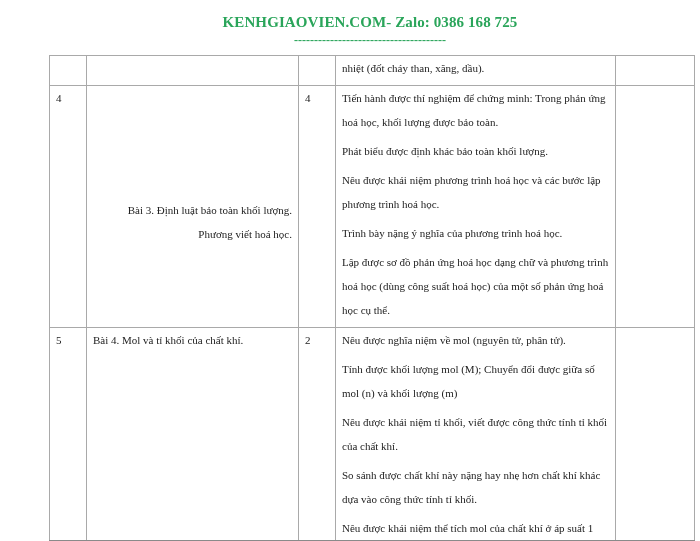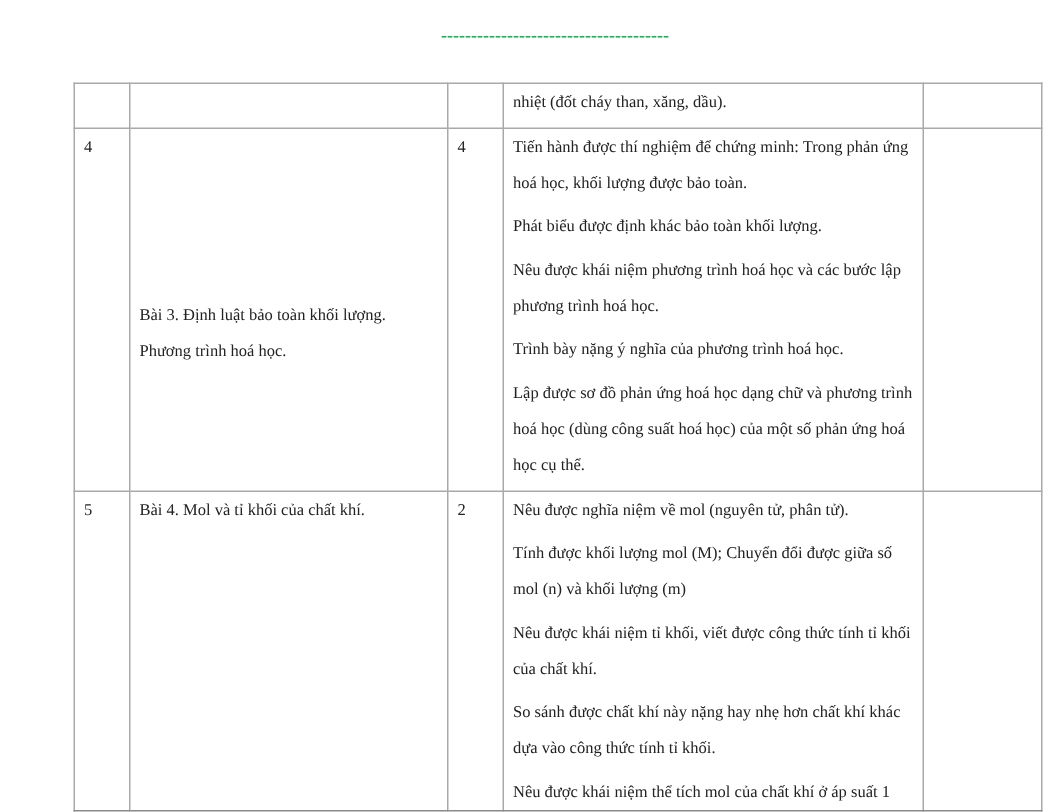--- a/index.html
+++ b/index.html
@@ -8,50 +8,51 @@
   .header-title { font-family: "Liberation Serif", serif; font-weight: bold; font-size: 15px; color: #2aa55a; letter-spacing: 0.1px; display: block; margin-left: 40px; }
   .header-rule { font-family: "Liberation Serif", serif; font-weight: bold; font-size: 12px; color: #2aa55a; display: block; margin-left: 40px; margin-top: 2px; line-height: 14px; }
   table.doc { position: absolute; left: 49px; top: 55px; border-collapse: collapse; table-layout: fixed; width: 642px; font-size: 11px; line-height: 24px; }
   table.doc td { border: 1.5px solid #a9a9a9; vertical-align: top; padding: 0 6px; }
   td.c1 { width: 24px; }
   td.c2 { width: 199px; }
   td.c3 { width: 24px; }
   td.c4 { width: 267px; }
   td.c5 { width: 66px; }
   .para { margin: 0 0 5px 0; }
-  .lesson-mid { margin-top: 112px; }
+  .lesson-mid { margin-top: 112px; text-align: right; }
   tr.r-cont td { height: 29px; }
   tr.r4 td { height: 222px; }
   tr.r5 td { height: 188px; }
   .bottom-edge { border-bottom: 1.5px solid #8a8a8a !important; }
 </style>
 </head>
 <body>
 
 <div class="header">
+  <span class="header-title">KENHGIAOVIEN.COM- Zalo: 0386 168 725</span>
   <span class="header-rule">--------------------------------------</span>
 </div>
 
 <table class="doc">
   <tbody>
       <tr class="r-cont">
     <td class="c1"></td>
     <td class="c2"></td>
     <td class="c3"></td>
     <td class="c4">
       <div class="para">nhiệt (đốt cháy than, xăng, dầu).</div>
     </td>
     <td class="c5"></td>
   </tr>
   <tr class="r4">
     <td class="c1">4</td>
     <td class="c2">
       <div class="lesson-mid">
         <div>Bài 3. Định luật bảo toàn khối lượng.</div>
-        <div>Phương trình hoá học.</div>
+        <div>Phương viết hoá học.</div>
       </div>
     </td>
     <td class="c3">4</td>
     <td class="c4">
       <div class="para">Tiến hành được thí nghiệm để chứng minh: Trong phản ứng hoá học, khối lượng được bảo toàn.</div>
       <div class="para">Phát biểu được định khác bảo toàn khối lượng.</div>
       <div class="para">Nêu được khái niệm phương trình hoá học và các bước lập phương trình hoá học.</div>
       <div class="para">Trình bày nặng ý nghĩa của phương trình hoá học.</div>
       <div class="para">Lập được sơ đồ phản ứng hoá học dạng chữ và phương trình hoá học (dùng công suất hoá học) của một số phản ứng hoá học cụ thể.</div>
     </td>

